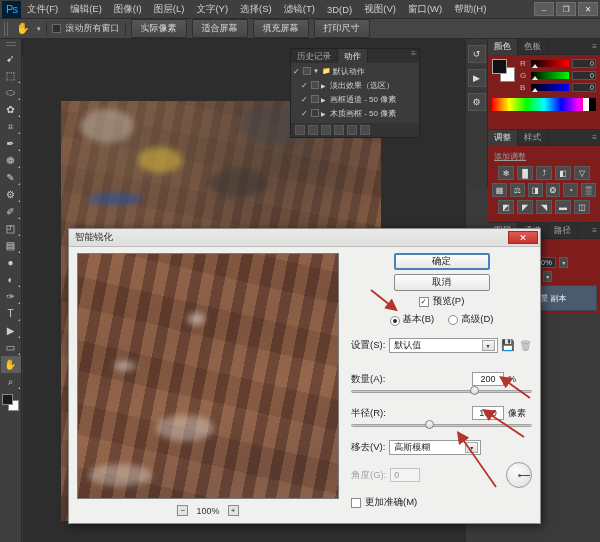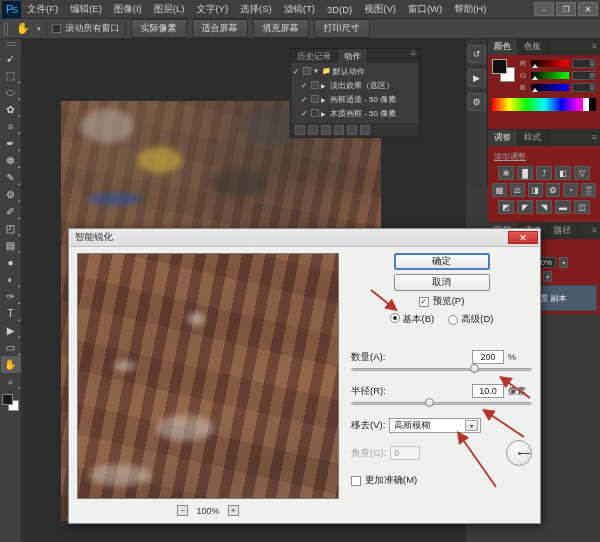--- a/index.html
+++ b/index.html
@@ -552,30 +552,39 @@
   <div id="dlg-right">
     <div class="dbtn primary">确定</div>
     <div class="dbtn">取消</div>
 
     <div class="row" style="justify-content:center;margin-bottom:5px">
       <span class="wchk">✓</span>
       <span class="lbl">预览(P)</span>
     </div>
 
     <div class="row" style="justify-content:center;gap:14px;margin-bottom:12px">
-      <span style="display:flex;align-items:flex-start;gap:3px">
+      <span style="display:flex;align-items:flex-end;gap:3px">
         <span class="radio on"></span>
         <span class="lbl">基本(B)</span>
       </span>
       <span style="display:flex;align-items:center;gap:3px">
         <span class="radio"></span>
         <span class="lbl">高级(D)</span>
       </span>
     </div>
 
+    <div class="row">
+      <span class="lbl">设置(S):</span>
+      <span class="sel-box">
+        <span>默认值</span>
+        <span class="caret">▾</span>
+      </span>
+      <span style="font-size:11px;color:#4a4a4a">💾</span>
+      <span style="font-size:10px;color:#9a9a9a">🗑</span>
+    </div>
 
     <div style="height:12px"></div>
 
     <div class="row" style="margin-bottom:2px">
       <span class="lbl" style="flex:1">数量(A):</span>
       <span class="numfield">200</span>
       <span class="unit">%</span>
     </div>
     <div class="slider">
       <span class="strack"></span>

